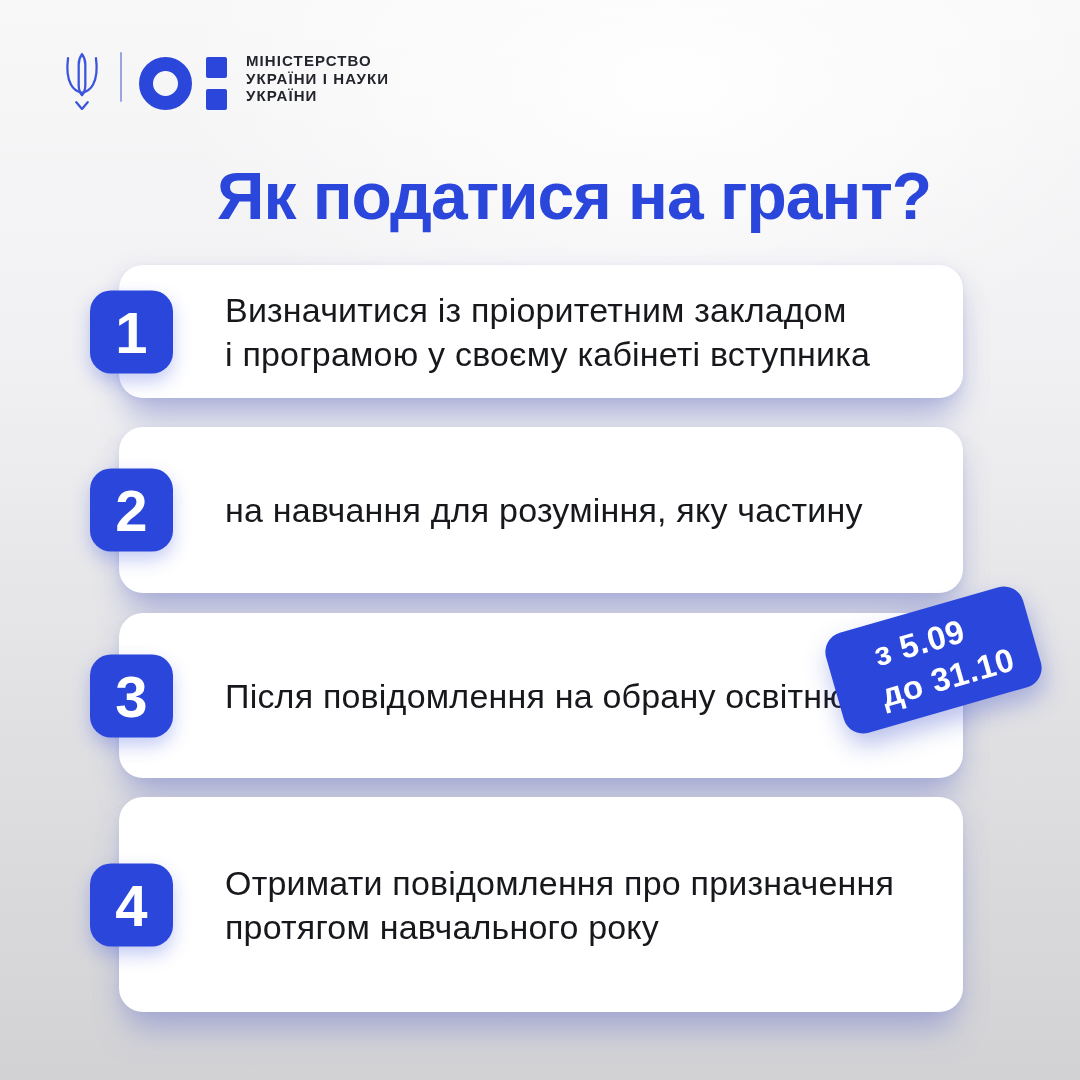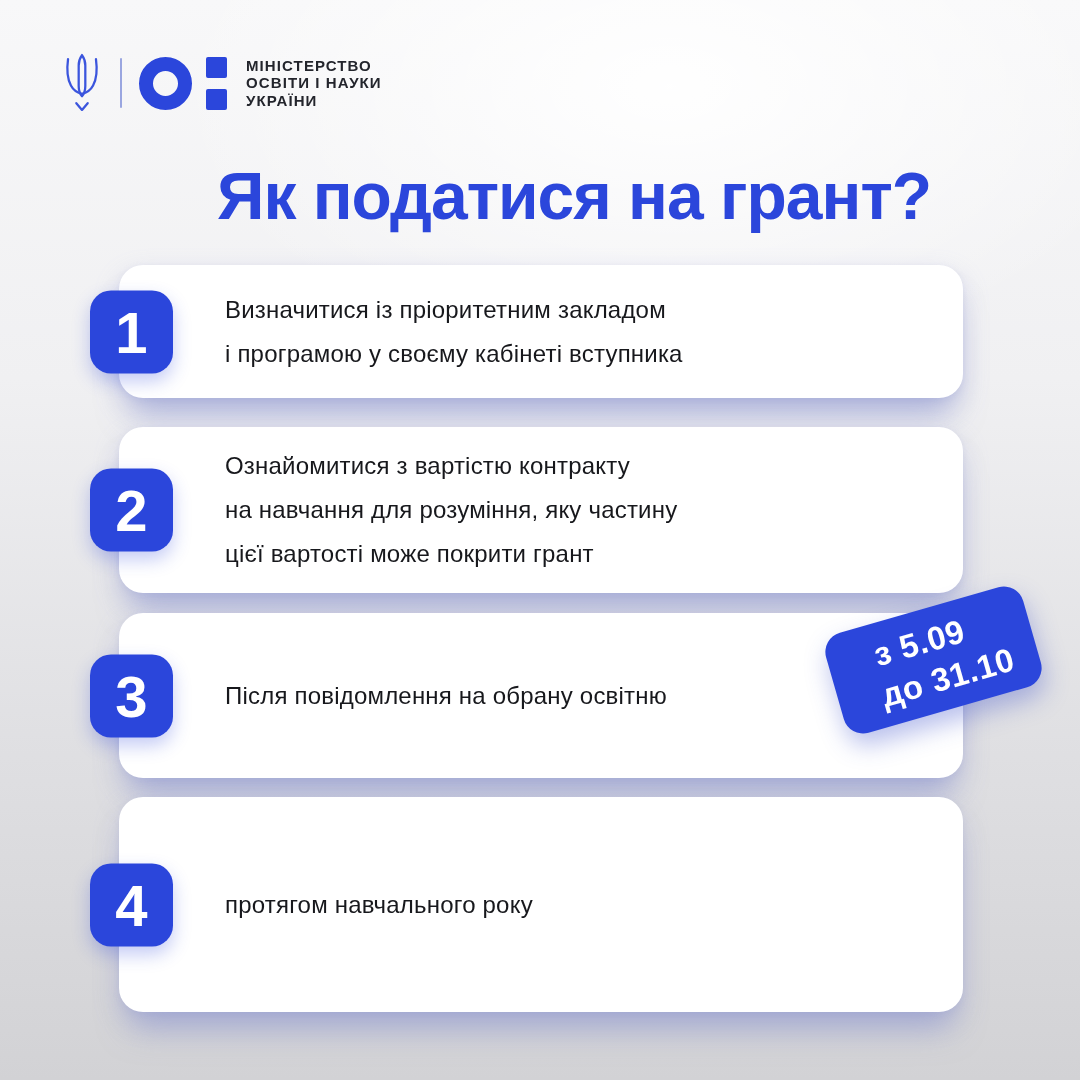--- a/index.html
+++ b/index.html
@@ -16,21 +16,21 @@
     overflow:hidden;
     font-family:"Liberation Sans",sans-serif;
     background:
       radial-gradient(75% 42% at 62% 8%, rgba(255,255,255,0.95) 0%, rgba(255,255,255,0) 62%),
       linear-gradient(180deg,#f8f8f9 0%,#f0f0f2 35%,#dfdfe2 70%,#d2d2d5 100%);
   }
 
   
   .logo-row{
     position:absolute;left:62px;top:52px;height:62px;
-    display:flex;align-items:center;
+    display:flex;
   }
   .trident-wrap{width:40px;height:60px;flex:0 0 auto;}
   .logo-divider{
     width:2px;height:50px;background:#9aa6e0;border-radius:1px;
     margin-left:18px;margin-right:17px;flex:0 0 auto;
   }
   .o-mark{display:flex;align-items:center;flex:0 0 auto;}
   .o-ring{
     width:53px;height:53px;border-radius:50%;
     border:14px solid var(--accent);
@@ -62,21 +62,21 @@
       0 10px 26px rgba(148,156,212,0.30),
       0 2px 6px rgba(160,165,215,0.18);
     display:flex;flex-direction:column;justify-content:center;
     padding-left:106px;padding-right:30px;
   }
   .card-1{top:265px;height:133px;}
   .card-2{top:427px;height:166px;}
   .card-3{top:613px;height:165px;}
   .card-4{top:797px;height:215px;}
   .card .line{
-    font-size:24px;line-height:44px;letter-spacing:0.2px;
+    font-size:34px;line-height:44px;letter-spacing:0.2px;
     color:var(--body-text);
   }
   .num-badge{
     position:absolute;left:-29px;top:50%;
     transform:translateY(-50%);
     width:83px;height:83px;border-radius:21px;
     background:var(--accent);
     color:#ffffff;font-size:58px;font-weight:700;
     display:flex;align-items:center;justify-content:center;
     box-shadow:0 8px 18px rgba(43,70,219,0.28);
@@ -118,47 +118,46 @@
     <div class="logo-divider"></div>
     <div class="o-mark">
       <div class="o-ring"></div>
       <div class="o-colon">
         <span></span>
         <span></span>
       </div>
     </div>
     <div class="ministry-name">
       <div>МІНІСТЕРСТВО</div>
-      <div>ОСВІТИ І НАУКИ</div>
+      <div>УКРАЇНИ І НАУКИ</div>
       <div>УКРАЇНИ</div>
     </div>
   </div>
 
   <h1 class="page-title">Як податися на грант?</h1>
 
   <section class="card card-1">
     <div class="num-badge">1</div>
     <div class="line">Визначитися із пріоритетним закладом</div>
     <div class="line">і програмою у своєму кабінеті вступника</div>
   </section>
 
   <section class="card card-2">
     <div class="num-badge">2</div>
-    <div class="line">Ознайомитися з вартістю контракту</div>
     <div class="line">на навчання для розуміння, яку частину</div>
-    <div class="line">цієї вартості може покрити грант</div>
   </section>
 
   <section class="card card-3">
     <div class="num-badge">3</div>
     <div class="line">Після повідомлення на обрану освітню</div>
   </section>
 
   <section class="card card-4">
     <div class="num-badge">4</div>
+    <div class="line">Отримати повідомлення про призначення</div>
     <div class="line">протягом навчального року</div>
   </section>
 
   <div class="date-badge">
     <div class="dl dl1">з 5.09</div>
     <div class="dl dl2">до 31.10</div>
   </div>
 
 </div>
 

